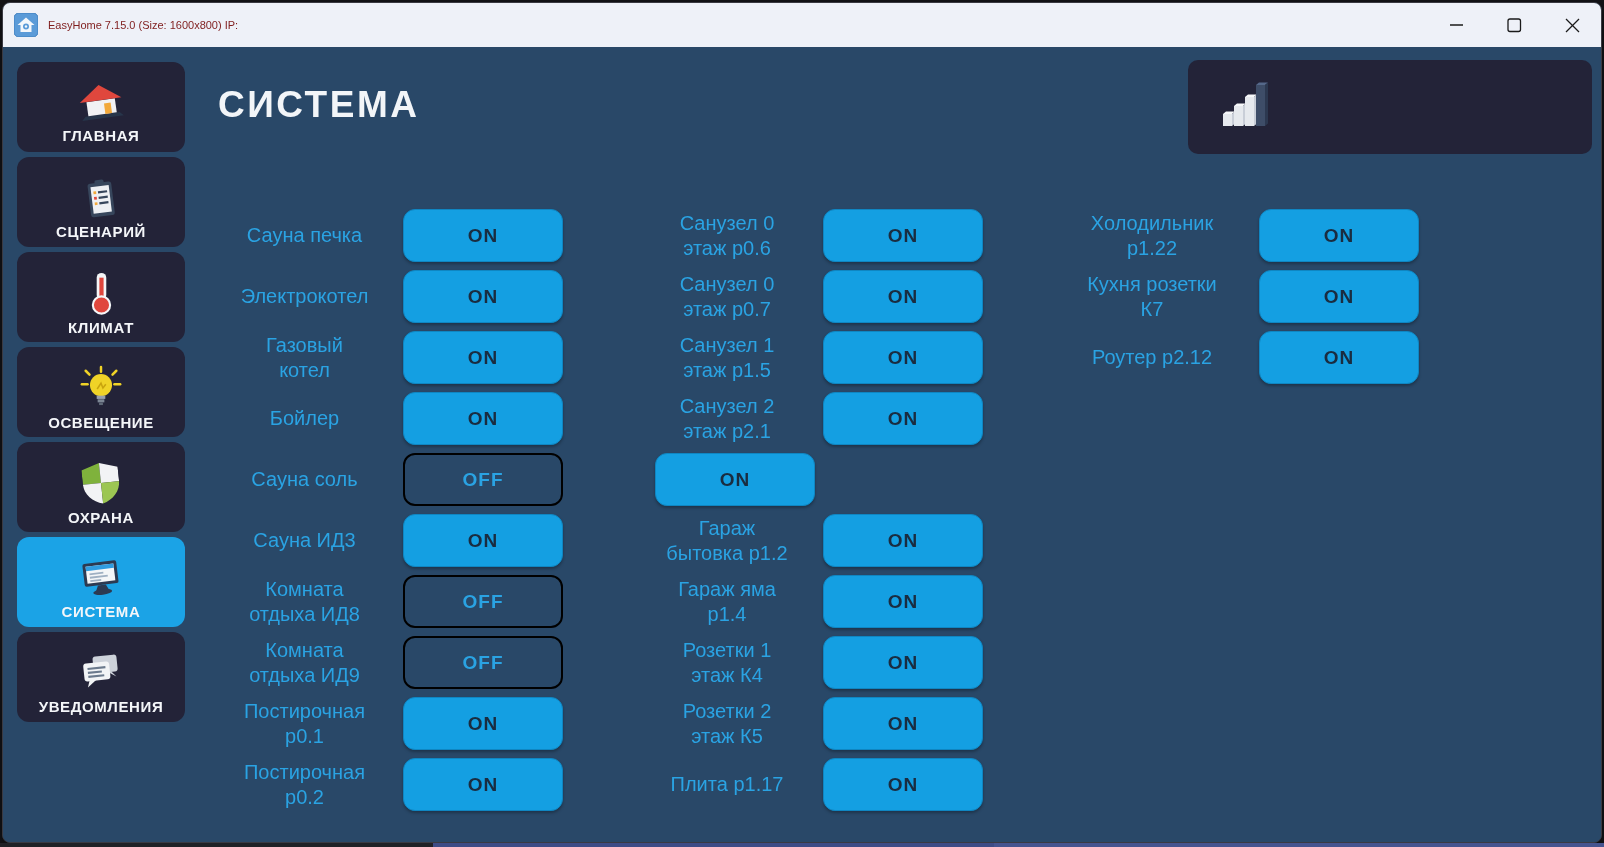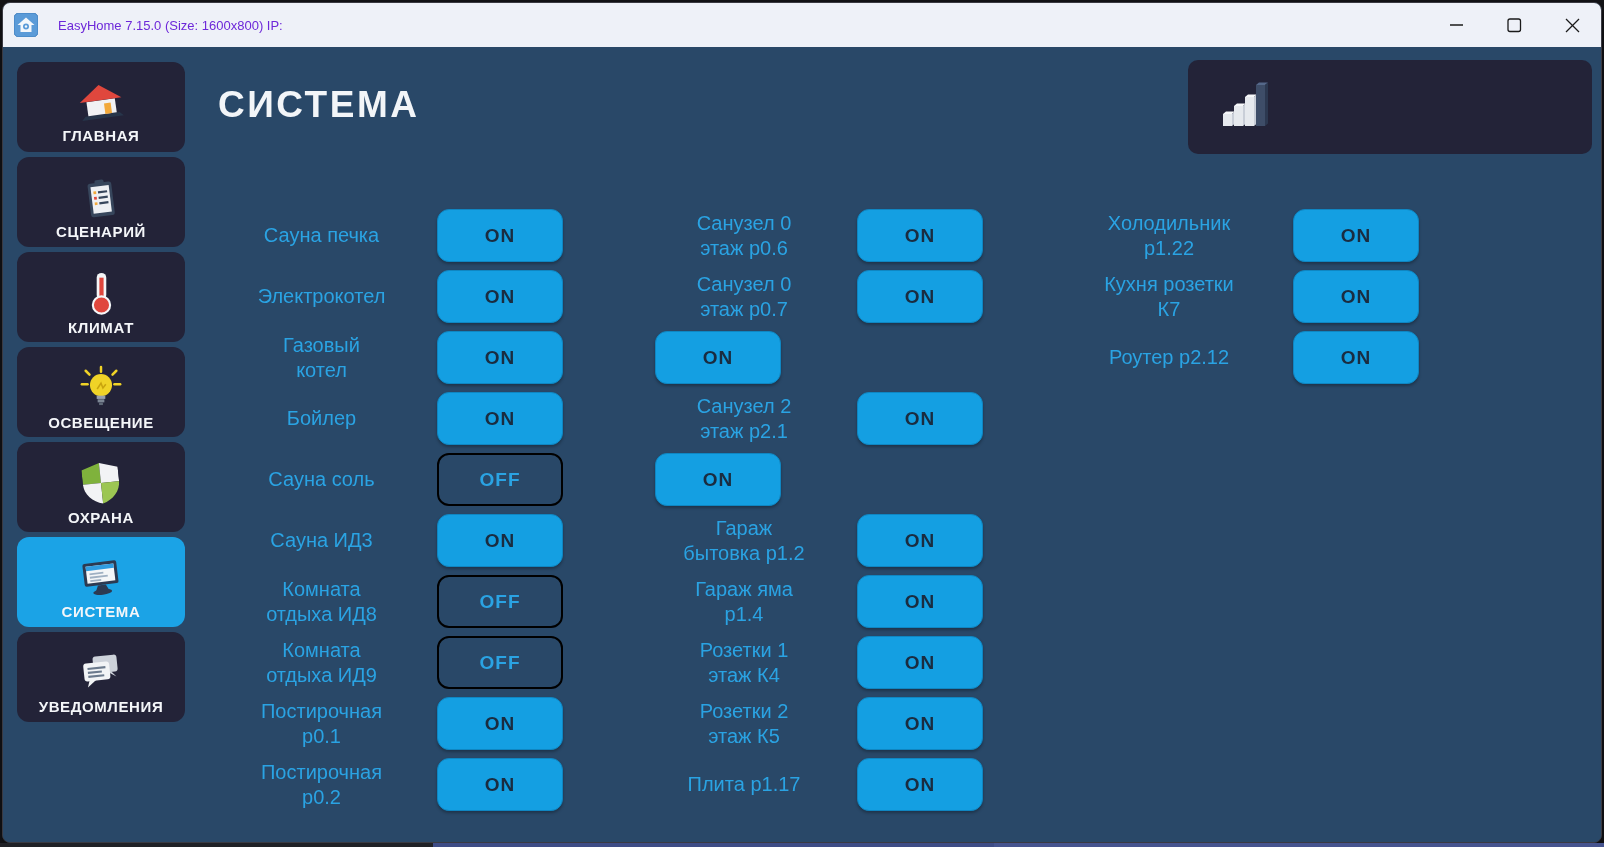--- a/index.html
+++ b/index.html
@@ -15,21 +15,21 @@
   body{background:#141418;font-family:"Liberation Sans","DejaVu Sans",sans-serif;}
   .desktop{width:1604px;height:847px;position:relative;}
   .window{
     position:absolute;left:2px;top:2px;width:1600px;height:841px;
     border-radius:8px;overflow:hidden;background:var(--bg);
     border:1px solid #3a3a42;box-shadow:0 6px 18px rgba(0,0,0,.5);
   }
   
   .titlebar{height:44px;background:#eef1f8;display:flex;align-items:center;}
   .titlebar .app-icon{margin-left:11px;flex-shrink:0;display:flex;}
-  .titlebar .title-text{margin-left:20px;font-size:13px;color:#6d28d9;white-space:nowrap;}
+  .titlebar .title-text{margin-left:10px;font-size:11px;color:#7f1d1d;white-space:nowrap;}
   .titlebar .spacer{flex:1;}
   .win-btn{width:58px;height:44px;display:flex;align-items:center;justify-content:center;background:transparent;border:none;cursor:pointer;}
   
   .win-body{position:relative;width:1600px;height:796px;background:var(--bg);}
   
   .sidebar{position:absolute;left:14px;top:15px;width:168px;display:flex;flex-direction:column;gap:5px;}
   .side-item{
     height:90px;border-radius:12px;background:var(--panel);
     display:flex;flex-direction:column;align-items:center;justify-content:center;
     cursor:pointer;padding-top:12px;
@@ -47,21 +47,21 @@
   .col-0{left:215px;width:345px;}
   .col-1{left:640px;width:340px;}
   .col-2{left:1054px;width:362px;}
   .switch-row{height:61px;display:flex;align-items:center;}
   .switch-label{flex:1;display:flex;justify-content:center;}
   .switch-label .txt{
     display:inline-block;max-width:132px;text-align:center;
     font-size:20px;line-height:1.25;color:var(--accent);
   }
   .switch-button{
-    width:126px;height:53px;flex-shrink:0;margin-left:12px;
+    width:160px;height:53px;flex-shrink:0;margin-left:12px;
     border-radius:12px;font-family:inherit;font-size:19px;font-weight:bold;
     letter-spacing:1px;cursor:pointer;
   }
   .switch-button.on{
     background:var(--on-fill);color:var(--on-text);
     border:1px solid #0f86c2;box-shadow:0 2px 3px rgba(0,0,0,.28);
   }
   .switch-button.off{
     background:transparent;color:var(--accent);border:2px solid #000000;
   }
@@ -309,20 +309,23 @@
             </div>
             <button class="switch-button on">ON</button>
           </div>
           <div class="switch-row">
             <div class="switch-label">
               <span class="txt">Санузел 0 этаж р0.7</span>
             </div>
             <button class="switch-button on">ON</button>
           </div>
           <div class="switch-row">
+            <div class="switch-label">
+              <span class="txt">Санузел 1 этаж р1.5</span>
+            </div>
             <button class="switch-button on">ON</button>
           </div>
           <div class="switch-row">
             <div class="switch-label">
               <span class="txt">Санузел 2 этаж р2.1</span>
             </div>
             <button class="switch-button on">ON</button>
           </div>
           <div class="switch-row">
             <button class="switch-button on">ON</button>

